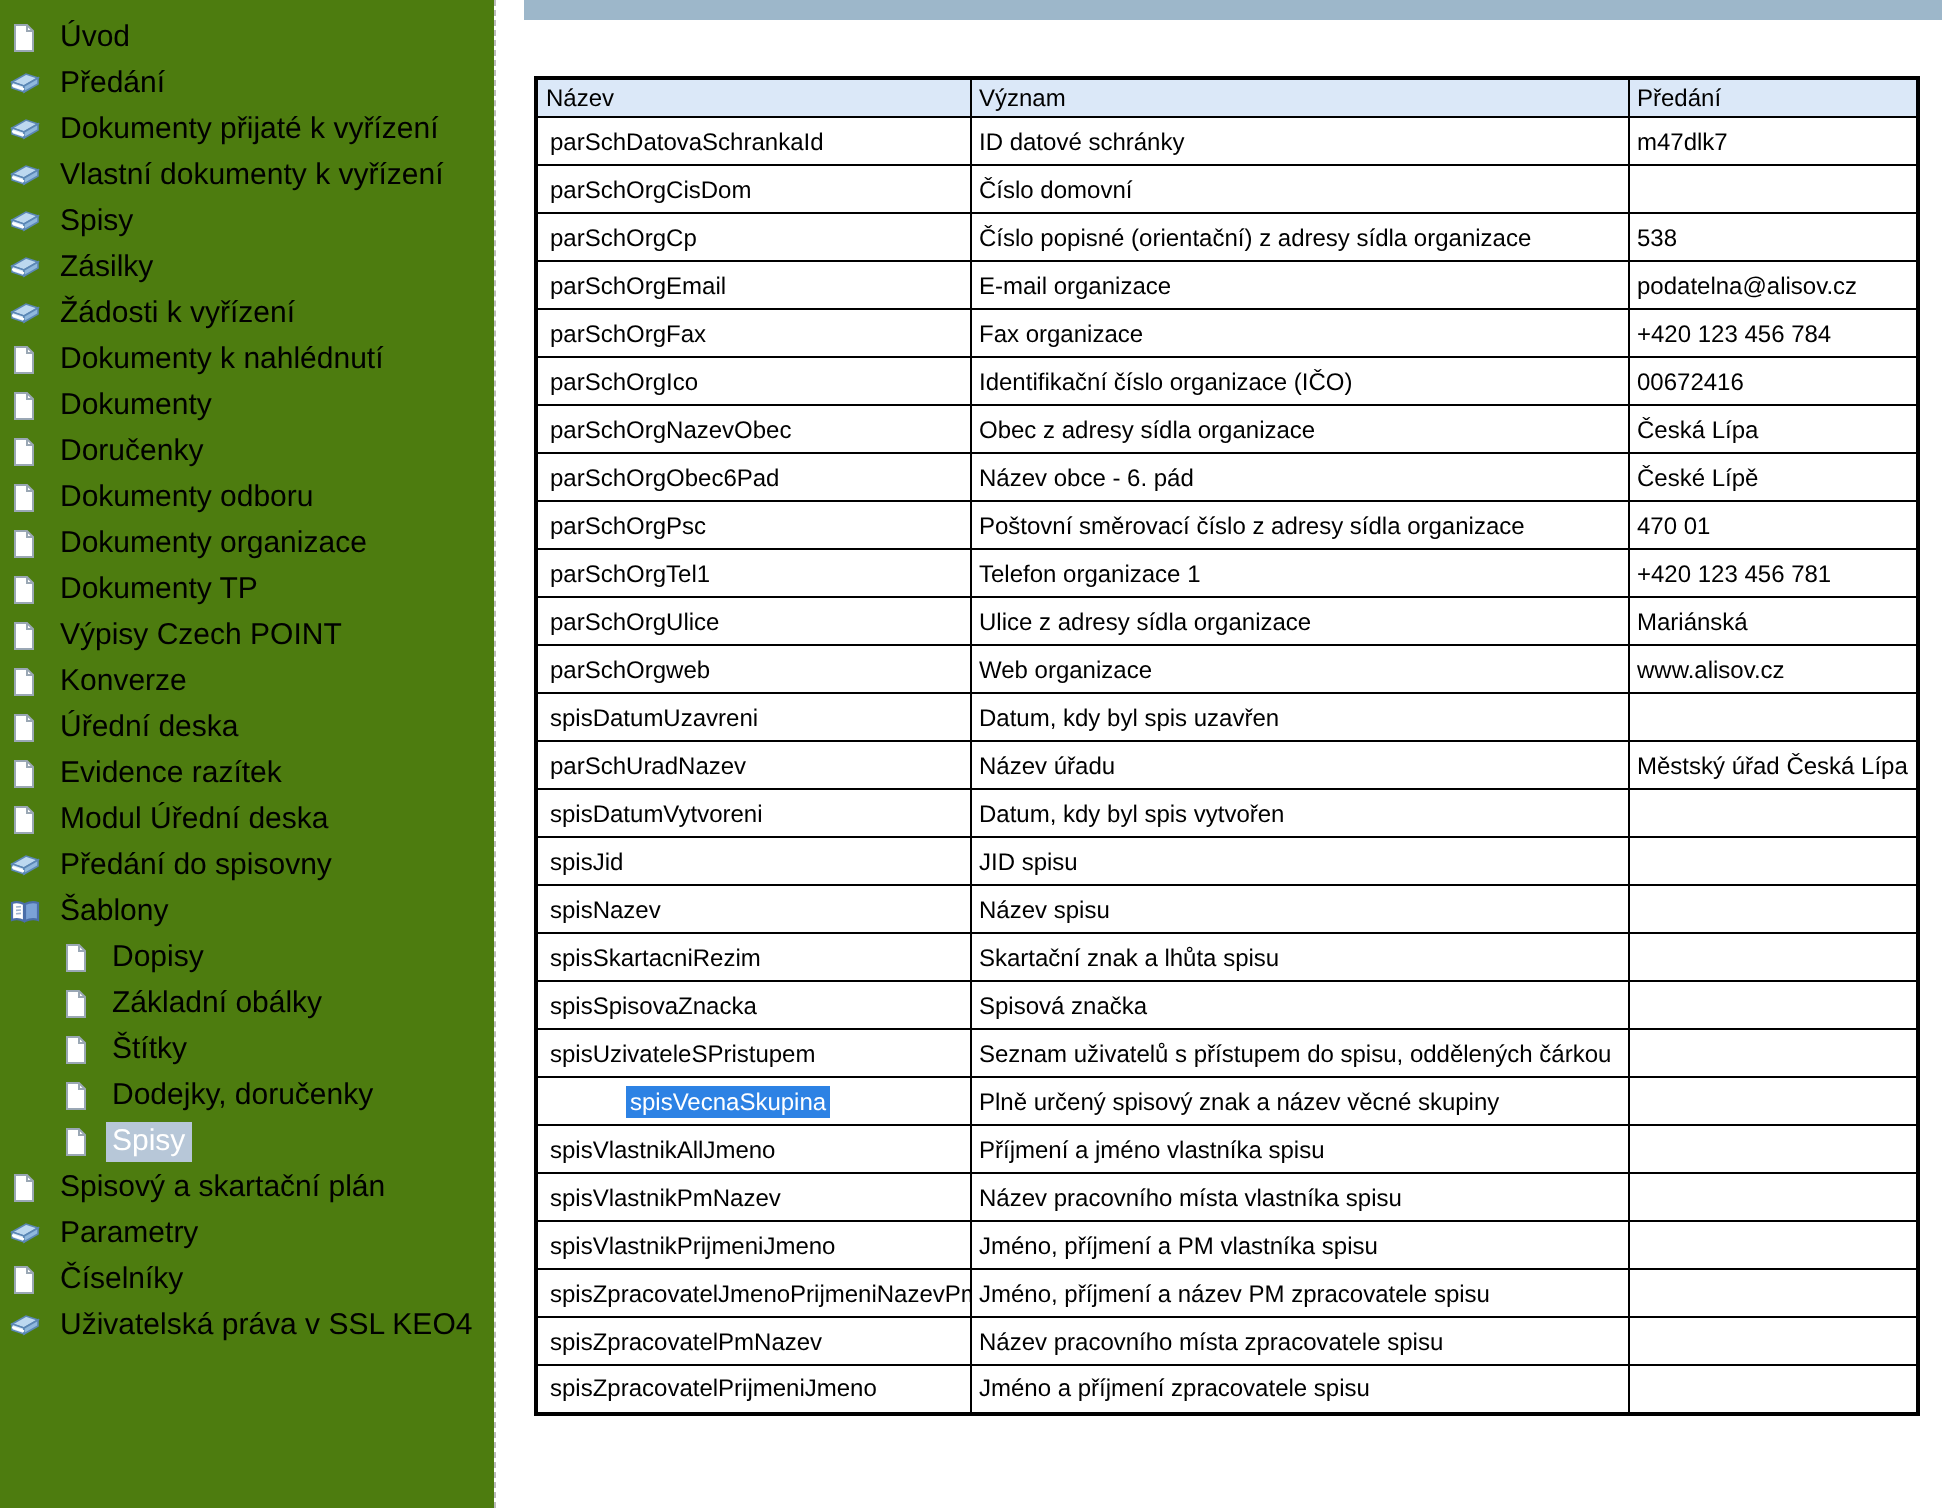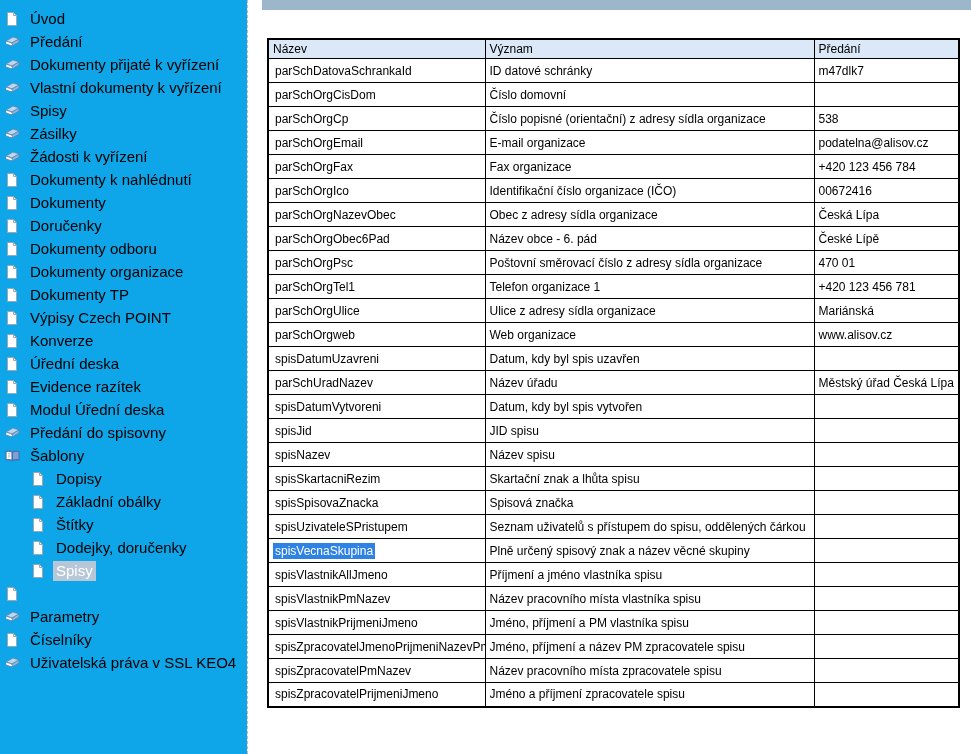--- a/index.html
+++ b/index.html
@@ -9,21 +9,21 @@
     --highlight-fg: #ffffff;
     --tree-selected-bg: #b7c7d8;
     --tree-selected-fg: #ffffff;
   }
   *{box-sizing:border-box;margin:0;padding:0;}
   html,body{width:971px;height:754px;overflow:hidden;background:#ffffff;
     font-family:"Liberation Sans","DejaVu Sans",sans-serif;}
   
   .sidebar{
     position:absolute;left:0;top:0;width:247px;height:754px;
-    padding-top:7px;background:#0ea5e9;overflow:hidden;
+    padding-top:7px;background:#4d7c0f;overflow:hidden;
   }
   .tree-item{
     display:flex;align-items:center;height:23px;
     padding-left:4px;white-space:nowrap;cursor:pointer;
   }
   .tree-item.lvl1{padding-left:30px;}
   .tree-icon{width:17px;height:16px;flex:0 0 17px;margin-right:6px;}
   .tree-icon svg{display:block;}
   .tree-label{
     font-size:15px;color:#000;padding:0 3px;line-height:20px;
@@ -59,21 +59,21 @@
     padding:2px 4px;font-size:12px;
   }
   .param-table td{
     border:1px solid #000;
     height:24px;
     padding:2px 4px;
     vertical-align:middle;
     white-space:nowrap;overflow:hidden;
   }
   .cell-text{padding:1px 2px;}
-  .cell-text.hl{background:var(--highlight-bg);color:var(--highlight-fg);}
+  .cell-text.hl{background:var(--highlight-bg);color:var(--highlight-fg);margin-left:40px;}
 </style>
 </head>
 <body>
 
 <nav class="sidebar">
     <div class="tree-item lvl0">
     <span class="tree-icon">
         <svg width="16" height="16" viewBox="0 0 16 16">
           <path d="M3.5 1.5 H9.5 L12.5 4.5 V14.5 H3.5 Z" fill="#ffffff" stroke="#9aa7b4" stroke-width="1"></path>
           <path d="M9.5 1.5 V4.5 H12.5" fill="none" stroke="#9aa7b4" stroke-width="1"></path>
@@ -314,20 +314,21 @@
       </span>
     <span class="tree-label selected">Spisy</span>
   </div>
     <div class="tree-item lvl0">
     <span class="tree-icon">
         <svg width="16" height="16" viewBox="0 0 16 16">
           <path d="M3.5 1.5 H9.5 L12.5 4.5 V14.5 H3.5 Z" fill="#ffffff" stroke="#9aa7b4" stroke-width="1"></path>
           <path d="M9.5 1.5 V4.5 H12.5" fill="none" stroke="#9aa7b4" stroke-width="1"></path>
         </svg>
       </span>
+    <span class="tree-label">Spisový a skartační plán</span>
   </div>
     <div class="tree-item lvl0">
     <span class="tree-icon">
         <svg width="17" height="16" viewBox="0 0 17 16">
           <polygon points="2,7 9,3 15,5 8,9" fill="#bcd8ef" stroke="#5b87b5" stroke-width="0.8"></polygon>
           <polygon points="2,7 8,9 8,12 2,10" fill="#dfeefb" stroke="#5b87b5" stroke-width="0.8"></polygon>
           <polygon points="8,9 15,5 15,8 8,12" fill="#8fb8dd" stroke="#5b87b5" stroke-width="0.8"></polygon>
           <line x1="2" y1="8.6" x2="8" y2="10.6" stroke="#ffffff" stroke-width="1"></line>
         </svg>
       </span>

